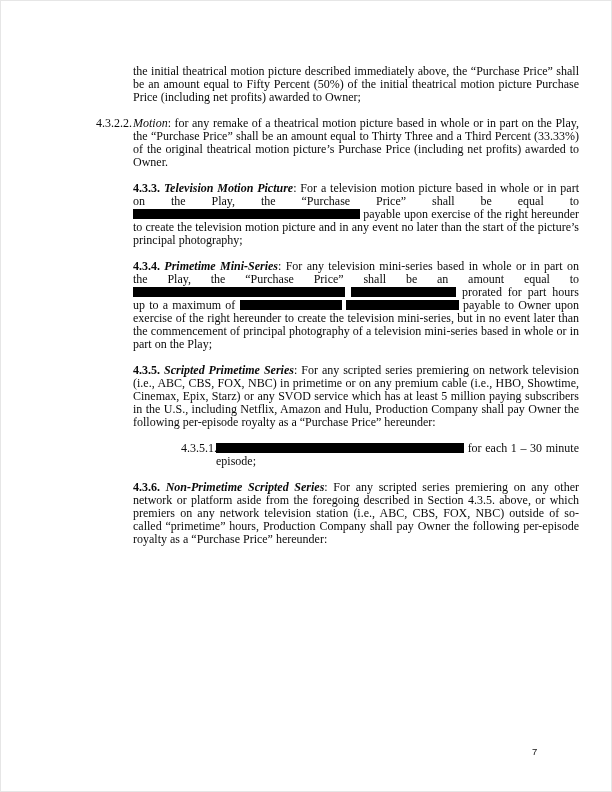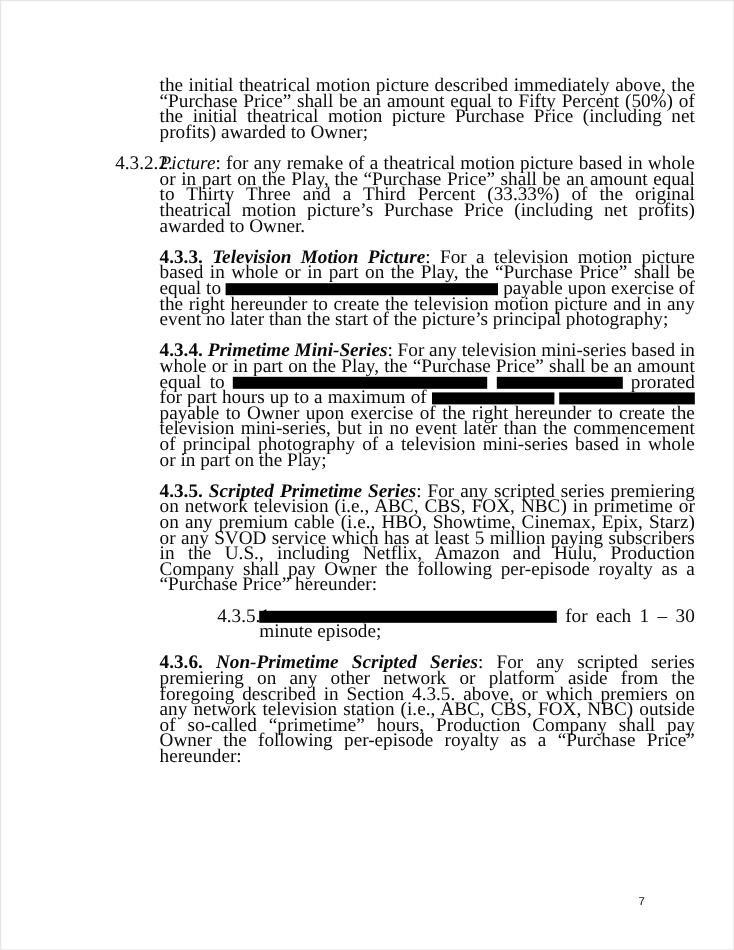--- a/index.html
+++ b/index.html
@@ -9,21 +9,21 @@
     background:#ffffff;
     box-sizing:border-box;
     border:1px solid #e6e6e6;
     font-family:"Liberation Serif", serif;
     color:#0a0a0a;
     overflow:hidden;
   }
   .content {
     position:absolute;
     left:132px; top:64px; width:446px;
-    font-size:16px; line-height:13px;
+    font-size:12px; line-height:13px;
     text-align:justify;
   }
   p.para { margin:0 0 13px 0; }
   .indent { margin-left:83px; }
   .hang { margin-left:83px; text-indent:-37px; }
   .itemlist { margin:0 0 13px 0; }
   .item { margin-left:83px; text-indent:-35px; margin-bottom:9px; }
   .item:last-child { margin-bottom:0; }
   .num37 { display:inline-block; width:37px; text-indent:0; }
   .num35 { display:inline-block; width:35px; text-indent:0; }
@@ -49,21 +49,21 @@
   }
 </style>
 </head>
 <body>
 
 <div class="page">
   <div class="content">
 
     <p class="para indent"><span>the initial theatrical motion picture described immediately above, the “Purchase Price” shall be an amount equal to Fifty Percent (50%) of the initial theatrical motion picture Purchase Price (including net profits) awarded to Owner;</span></p>
 
-    <p class="para hang"><span class="num37">4.3.2.2.</span><i>Picture</i><span>: for any remake of a theatrical motion picture based in whole or in part on the Play, the “Purchase Price” shall be an amount equal to Thirty Three and a Third Percent (33.33%) of the original theatrical motion picture’s Purchase Price (including net profits) awarded to Owner.</span></p>
+    <p class="para hang"><span class="num37">4.3.2.2.</span><i>Motion</i><span>: for any remake of a theatrical motion picture based in whole or in part on the Play, the “Purchase Price” shall be an amount equal to Thirty Three and a Third Percent (33.33%) of the original theatrical motion picture’s Purchase Price (including net profits) awarded to Owner.</span></p>
 
     <p class="para"><span class="secnum">4.3.3.</span>
       <span class="sectitle">Television Motion Picture</span><span>: For a television motion picture based in whole or in part on the Play, the “Purchase Price” shall be equal to</span>
       <span class="redact" style="width:227px"></span>
       <span>payable upon exercise of the right hereunder to create the television motion picture and in any event no later than the start of the picture’s principal photography;</span></p>
 
     <p class="para"><span class="secnum">4.3.4.</span>
       <span class="sectitle">Primetime Mini-Series</span><span>: For any television mini-series based in whole or in part on the Play, the “Purchase Price” shall be an amount equal to</span>
       <span class="redact" style="width:212px"></span>
       <span class="redact" style="width:105px"></span>

